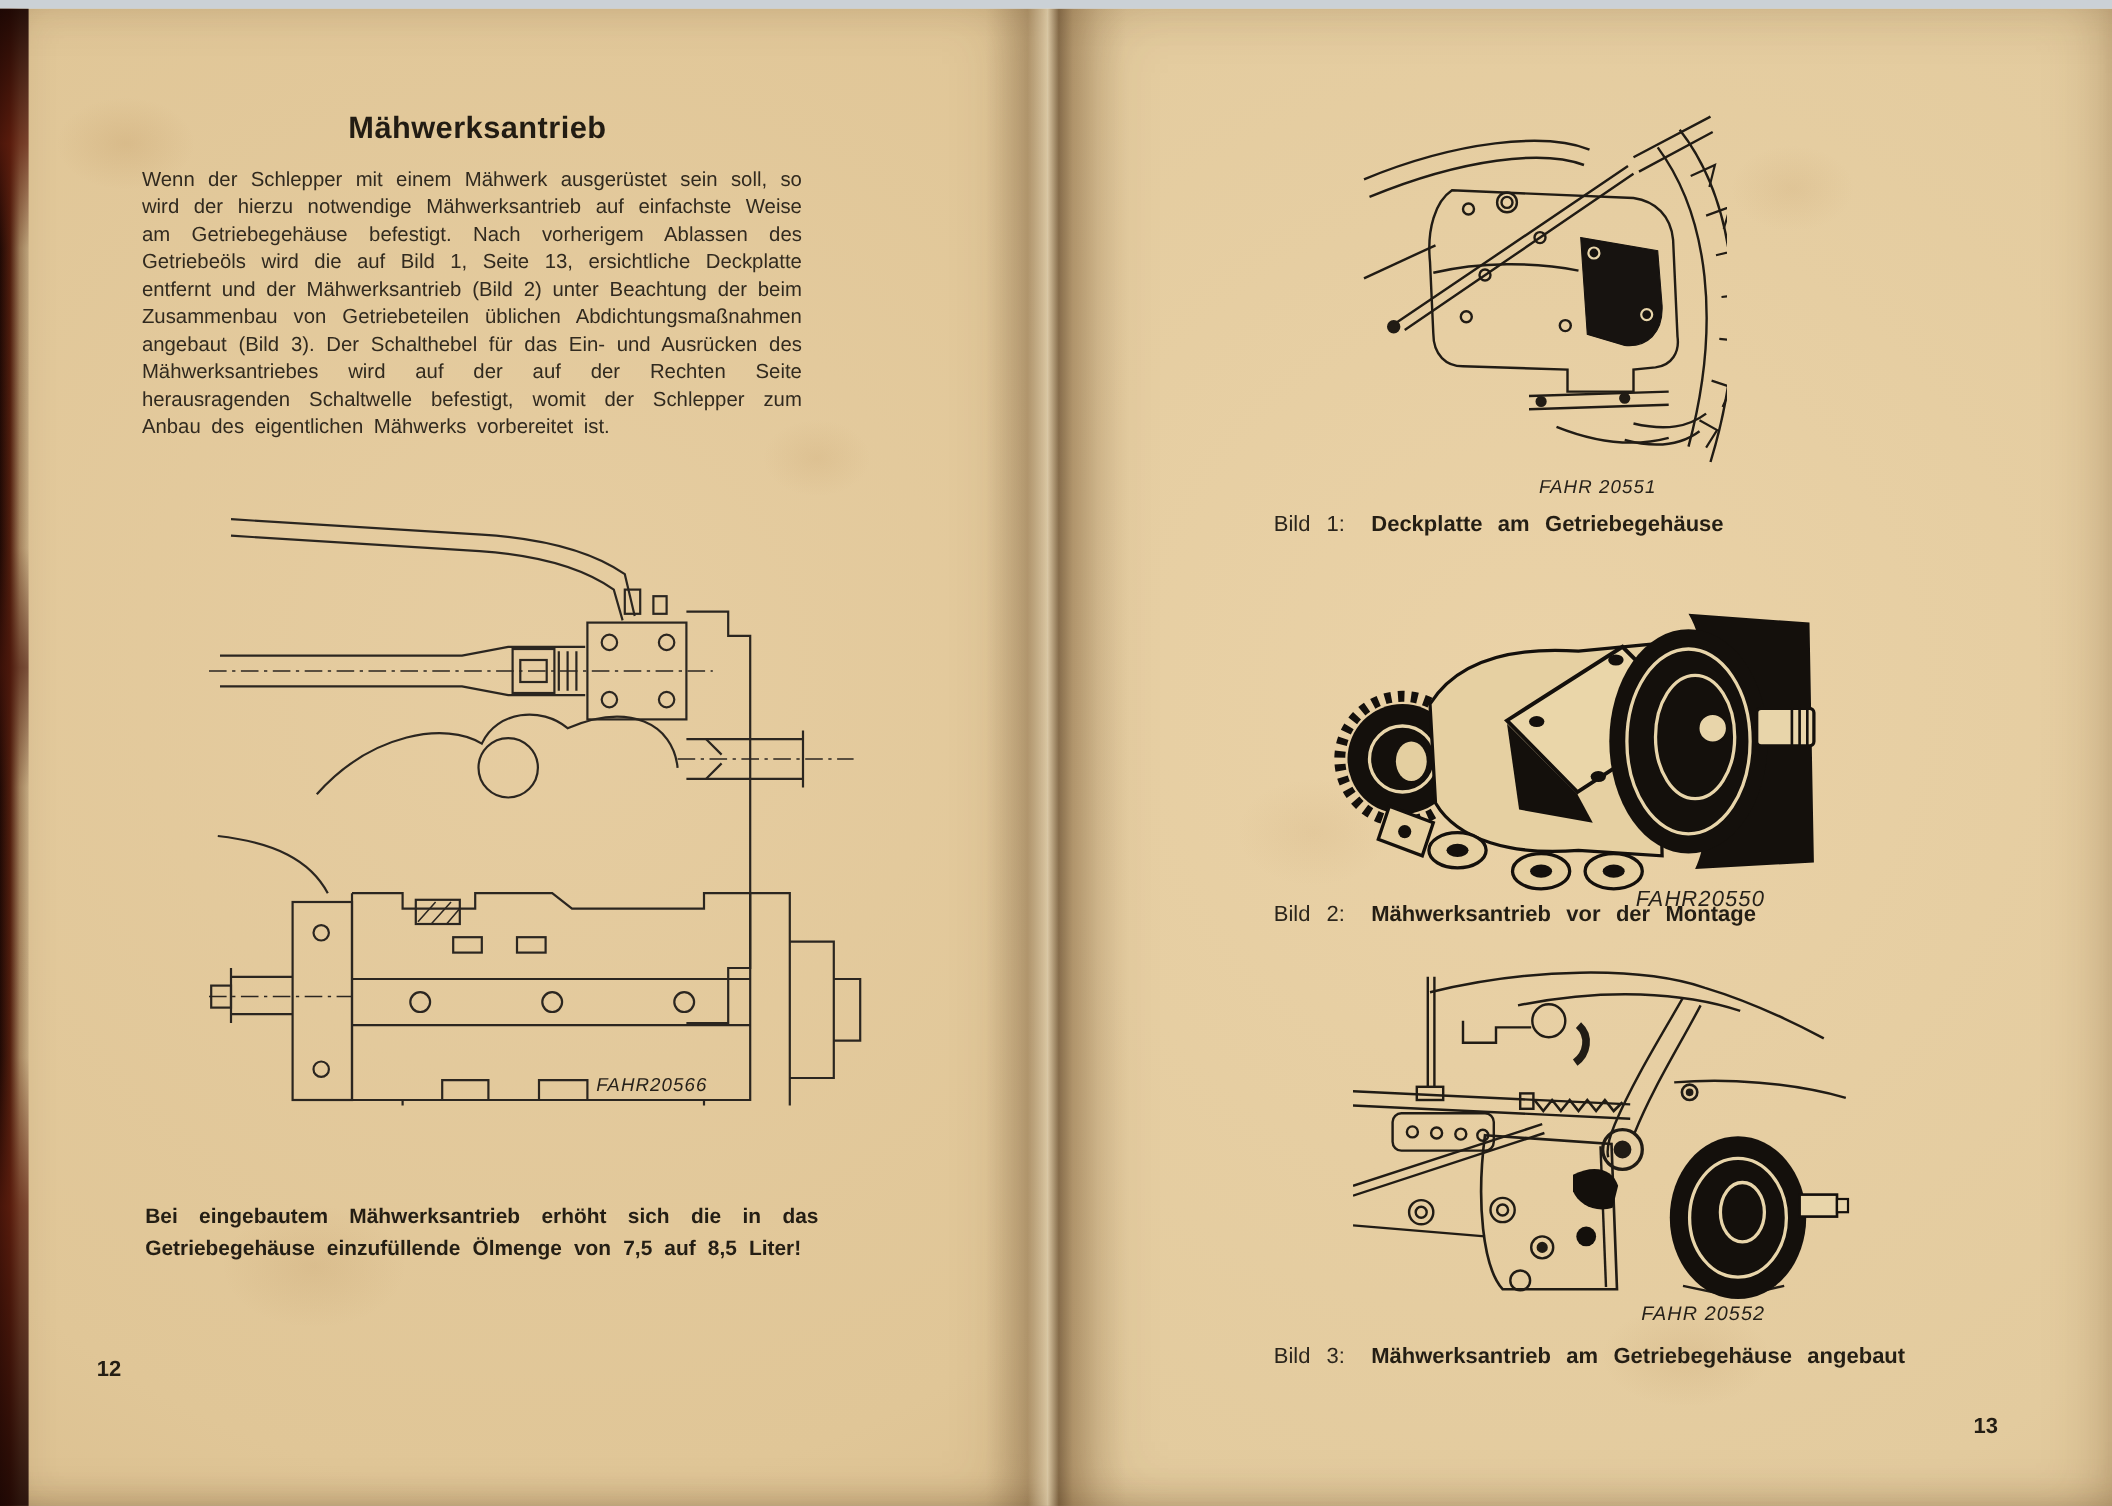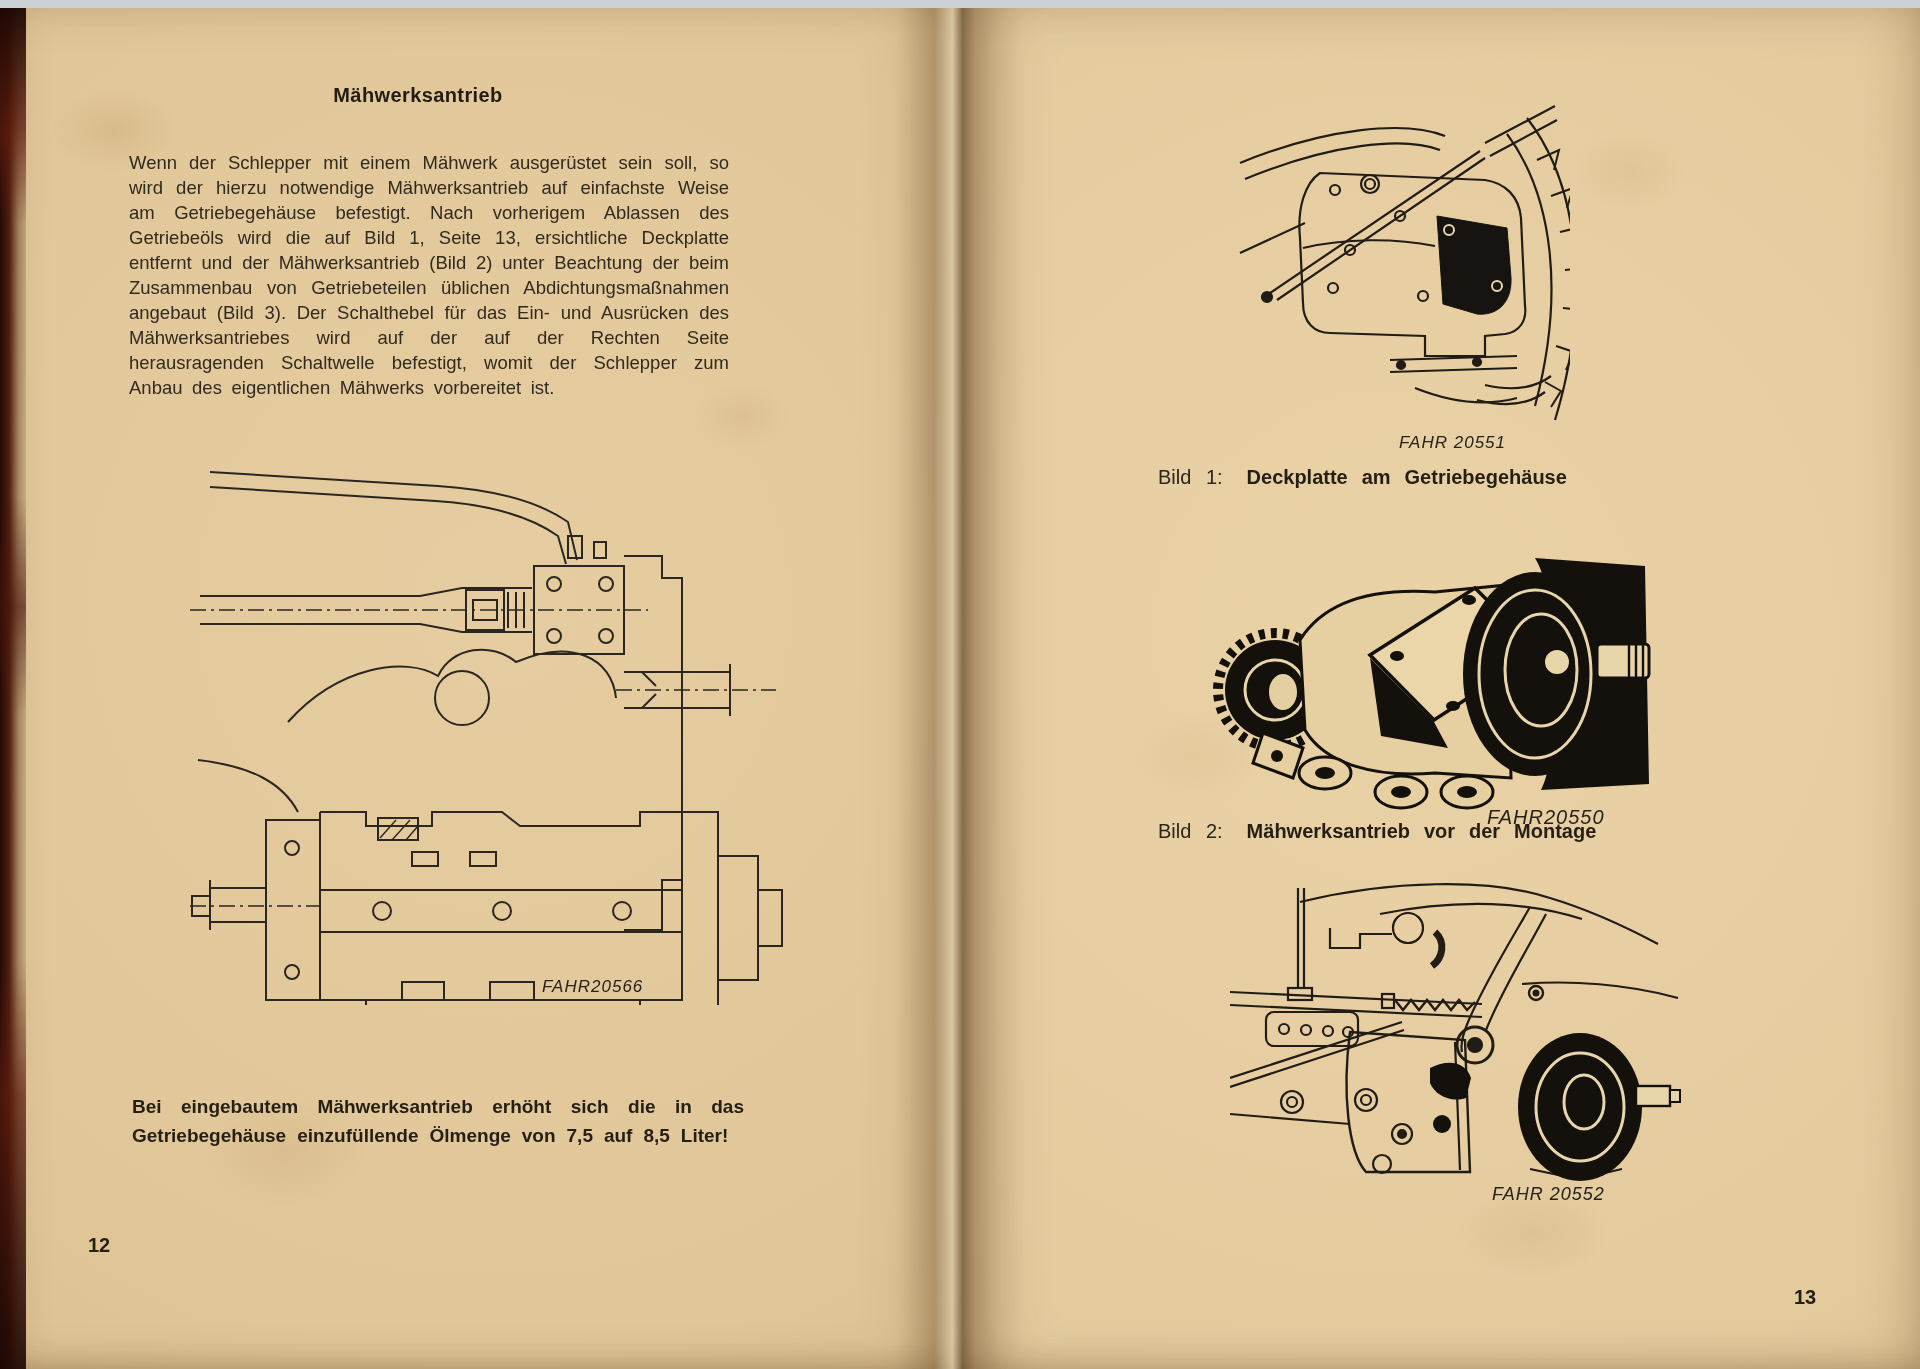--- a/index.html
+++ b/index.html
@@ -32,22 +32,22 @@
       linear-gradient(180deg, rgba(30,8,4,.95) 0%, rgba(90,26,12,.75) 9%, rgba(30,8,4,.15) 16%, rgba(30,8,4,.10) 36%, rgba(70,20,10,.65) 44%, rgba(30,8,4,.12) 52%, rgba(30,8,4,.10) 70%, rgba(88,26,12,.7) 80%, rgba(30,8,4,.9) 100%),
       linear-gradient(90deg, #200a05 0%, #57200f 35%, rgba(120,70,35,.35) 70%, rgba(120,70,35,0) 100%);
   }
   .gutter{
     position:absolute;top:8px;left:896px;width:128px;height:1361px;pointer-events:none;
     background:linear-gradient(90deg,
       rgba(70,42,16,0) 0%, rgba(70,42,16,.18) 30%, rgba(246,233,201,.55) 44%,
       rgba(64,38,14,.45) 52%, rgba(110,76,38,.28) 62%, rgba(110,76,38,.10) 80%, rgba(110,76,38,0) 100%);
   }
   .title{
-    position:absolute;left:120px;top:76px;width:596px;margin:0;text-align:center;
-    font-size:20px;font-weight:bold;letter-spacing:.4px;color:#221c13;
+    position:absolute;left:120px;top:76px;width:596px;margin:16px;text-align:center;
+    font-size:28px;font-weight:bold;letter-spacing:.4px;color:#221c13;
   }
   .body-par{
     position:absolute;margin:0;left:129px;width:600px;
     font-size:18.5px;line-height:25px;text-align:justify;word-spacing:.24em;color:#312a1f;
   }
   .par-1{top:142px;}
   .par-2{top:390px;}
   .note{
     position:absolute;margin:12px;left:120px;top:1072px;width:612px;
     font-size:19px;line-height:29px;font-weight:bold;text-align:justify;word-spacing:.30em;color:#241e14;
@@ -288,18 +288,22 @@
         <path d="M200,196 C220,186 236,191 241,206 L236,226 C220,231 205,223 200,211 Z" fill="#14100c"></path>
         <circle cx="212" cy="252" r="9" fill="#14100c"></circle>
         <ellipse cx="350" cy="235" rx="62" ry="74" fill="#14100c"></ellipse>
         <ellipse cx="350" cy="235" rx="44" ry="54" fill="none" stroke="#e8d5aa" stroke-width="3"></ellipse>
         <ellipse cx="354" cy="230" rx="20" ry="27" fill="none" stroke="#e8d5aa" stroke-width="3"></ellipse>
         <rect x="406" y="214" width="34" height="20" fill="#e8d5aa" stroke="#14100c" stroke-width="2.4"></rect>
         <rect x="440" y="218" width="10" height="12" fill="#e8d5aa" stroke="#14100c" stroke-width="2"></rect>
         <text class="fahr-label" x="262" y="328" font-size="18">FAHR 20552</text>
       </svg>
     </figure>
+    <div class="fig-caption-row cap-3">
+      <span class="cap-prefix">Bild 3:</span>
+      <span class="cap-text">Mähwerksantrieb am Getriebegehäuse angebaut</span>
+    </div>
 
     <div class="pagenum pagenum-right">13</div>
   </div>
 
   <div class="gutter"></div>
 </div>
 
 </body></html>

